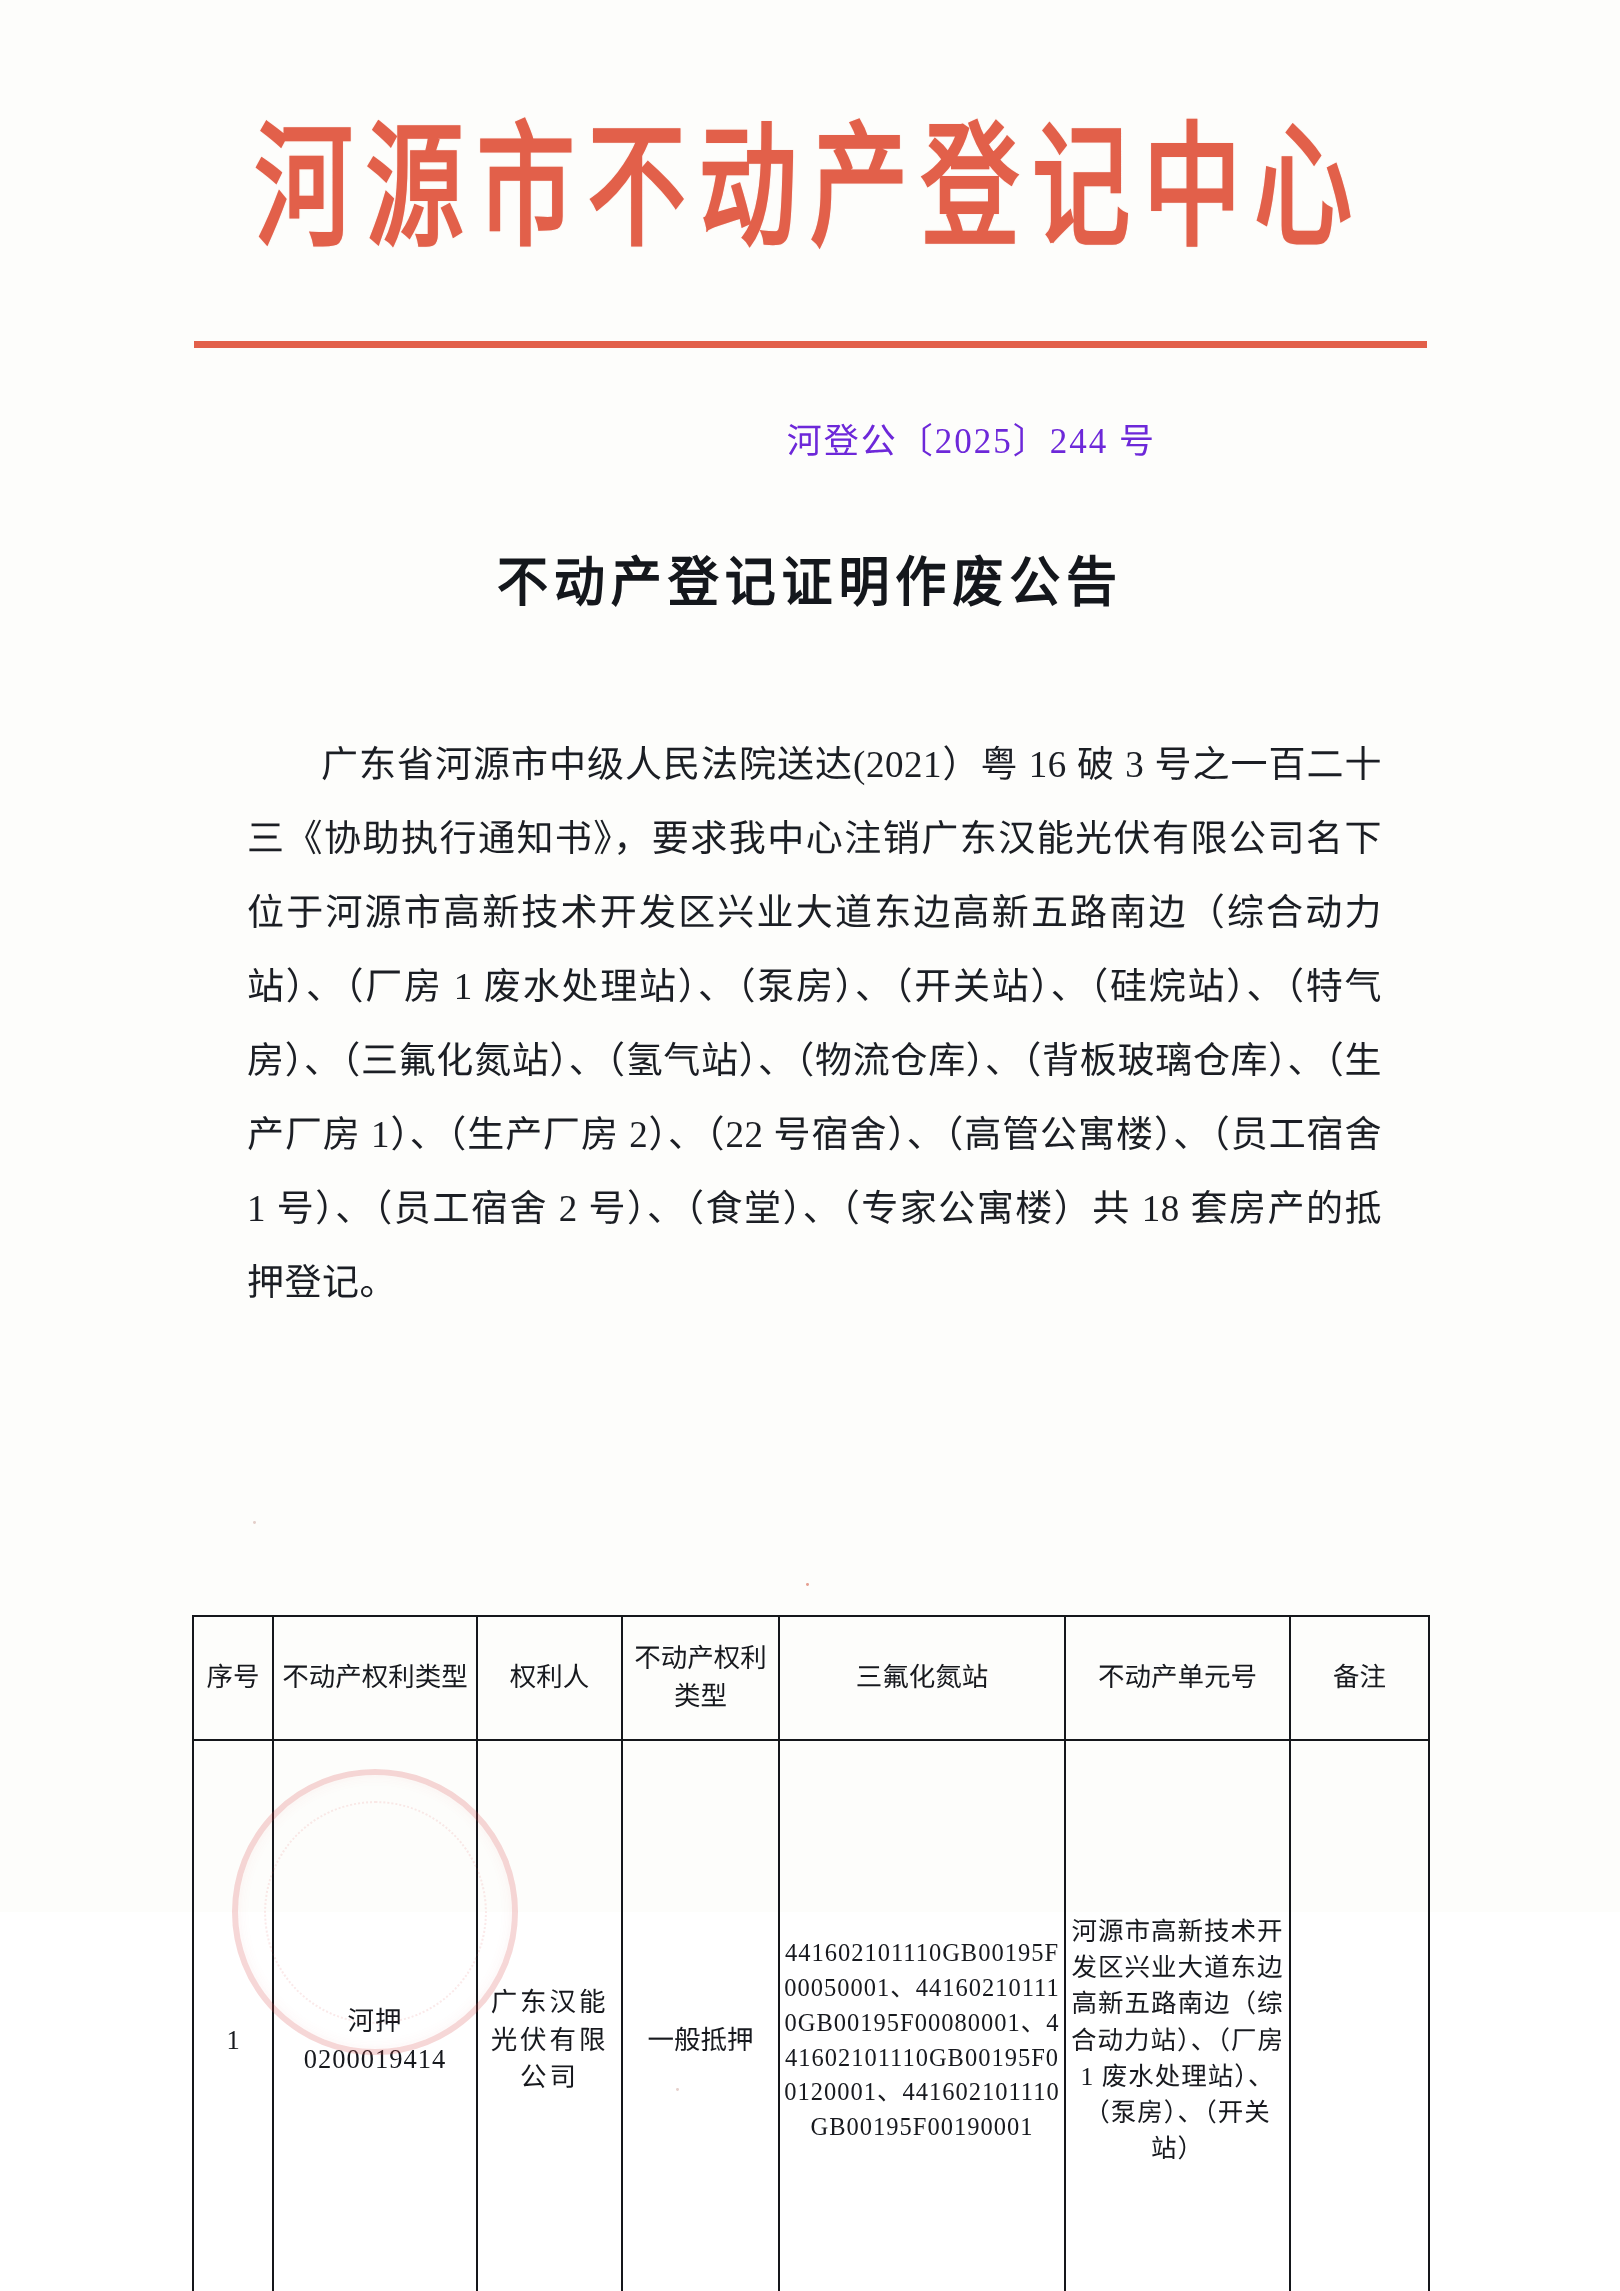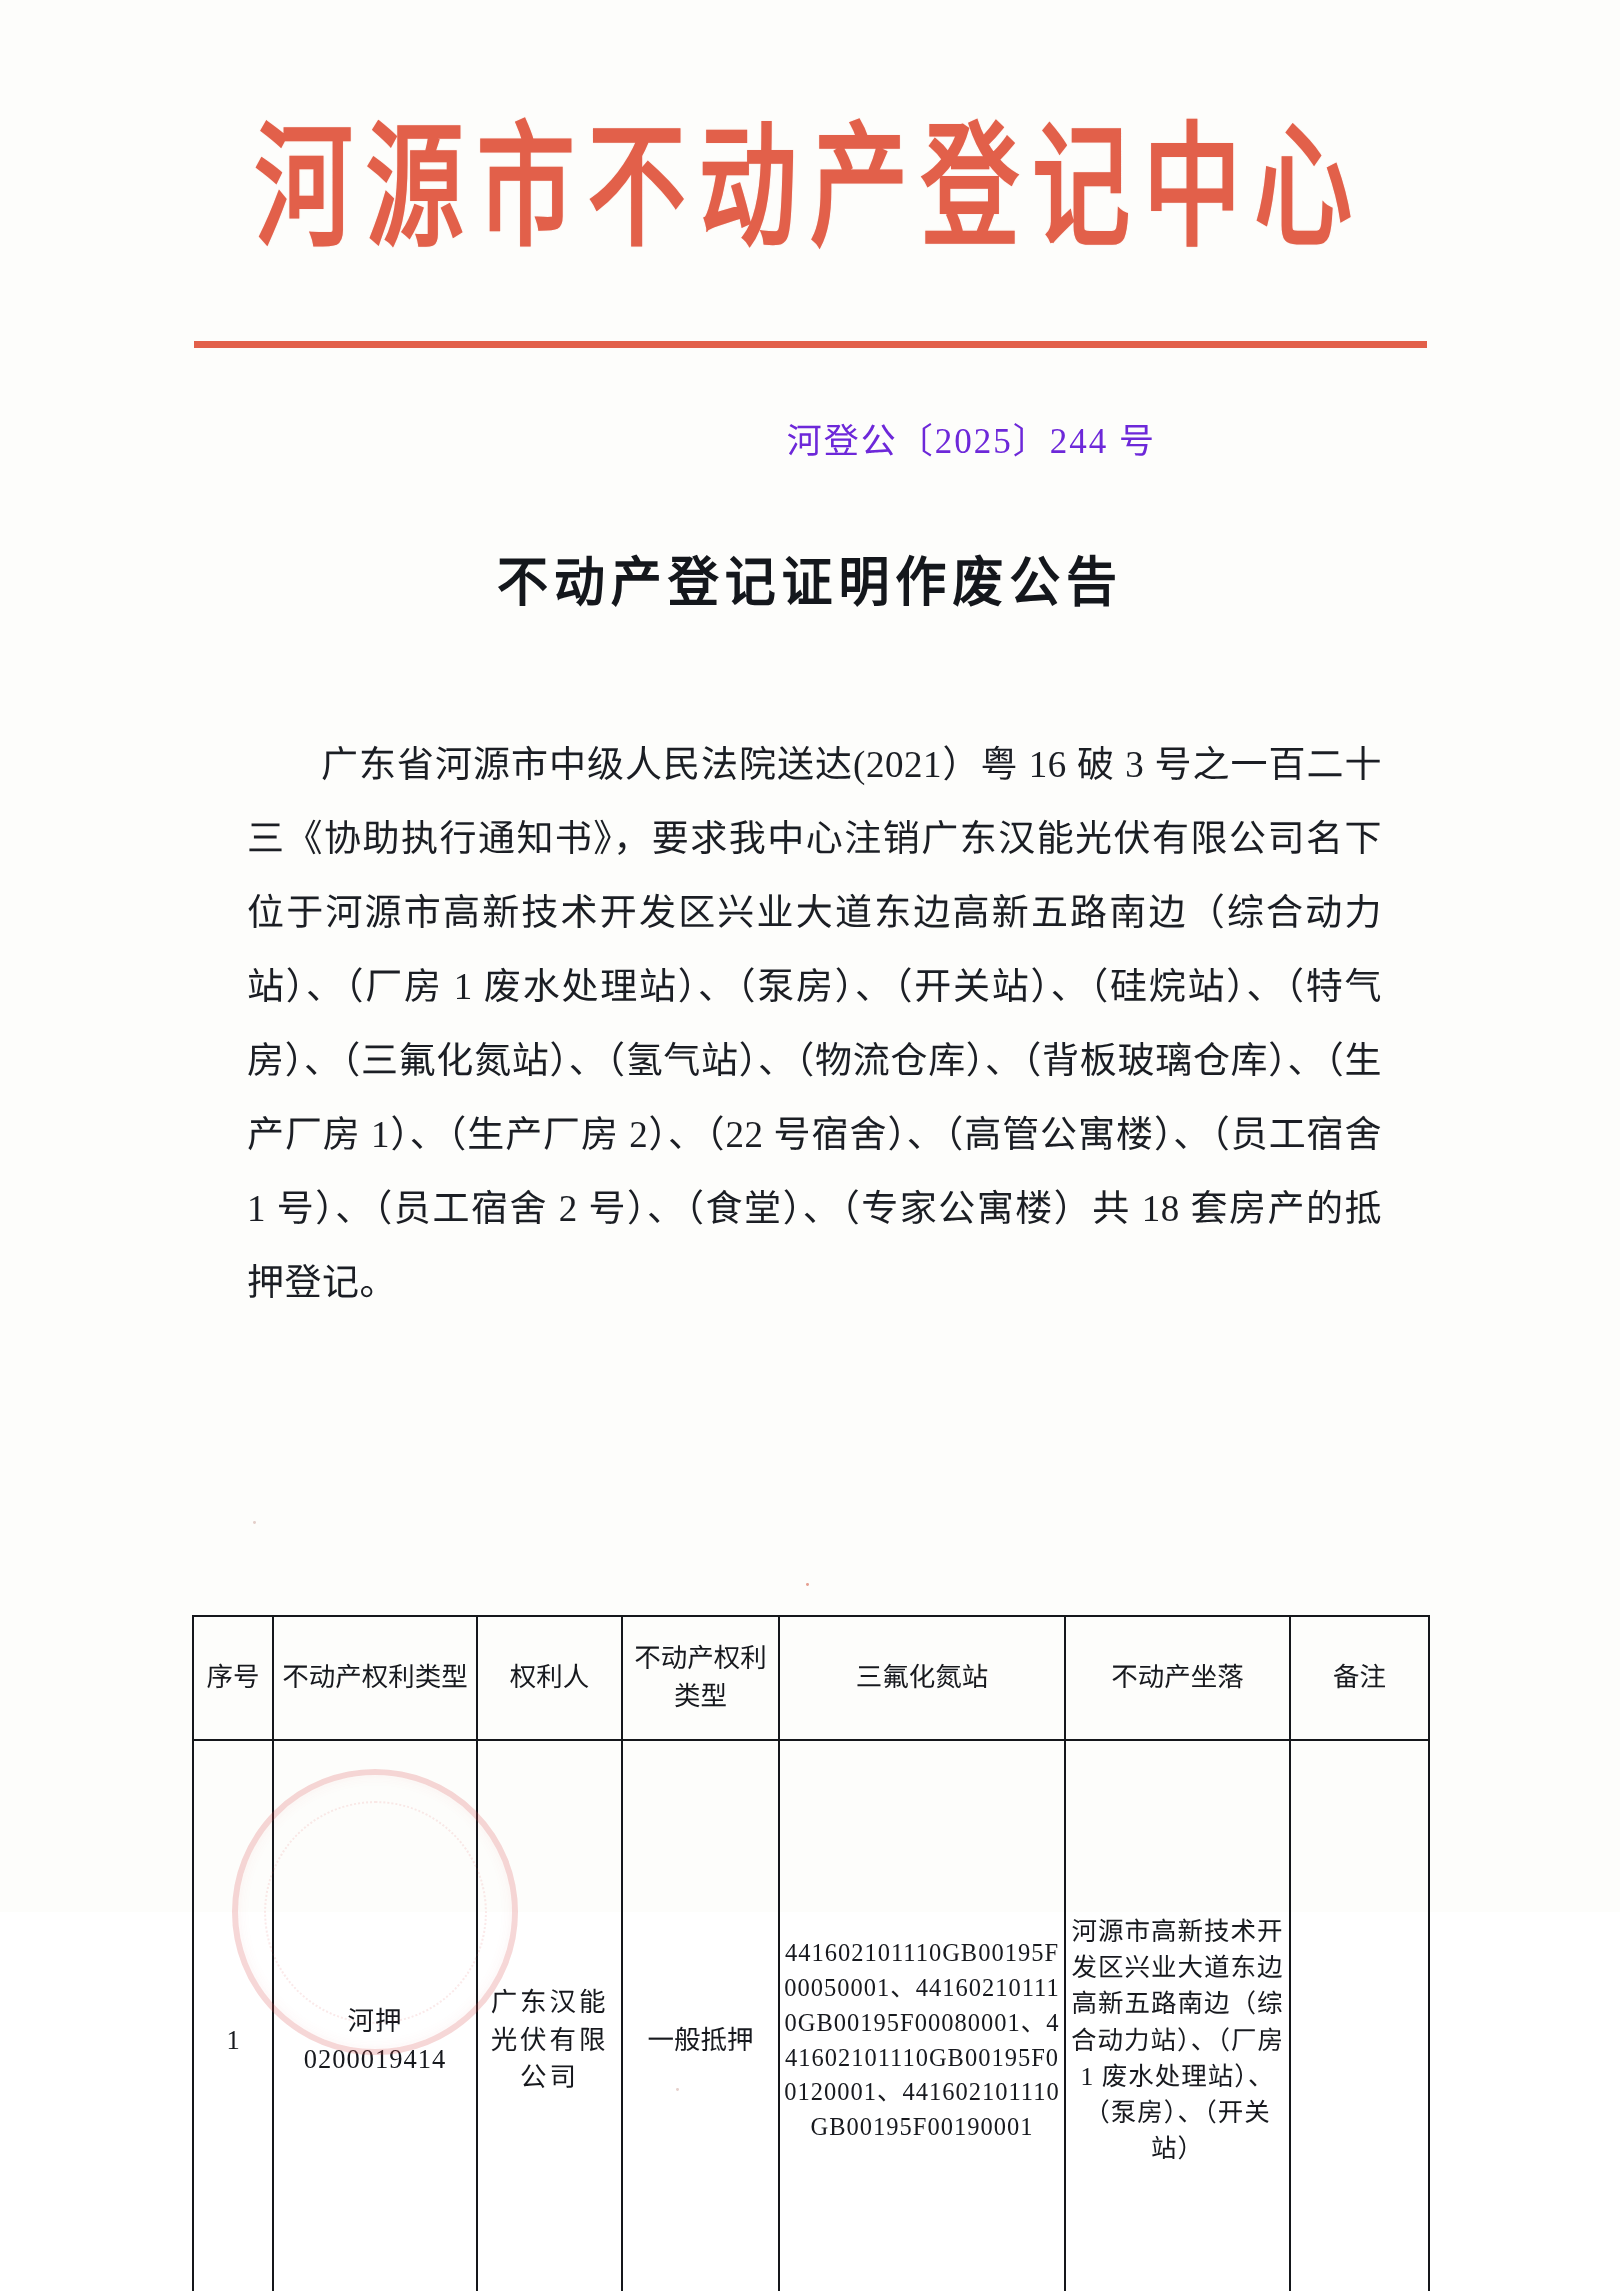--- a/index.html
+++ b/index.html
@@ -210,21 +210,21 @@
         <col class="col-location">
         <col class="col-remark">
       </colgroup>
       <thead>
         <tr>
           <th>序号</th>
           <th>不动产权利类型</th>
           <th>权利人</th>
           <th>不动产权利类型</th>
           <th>三氟化氮站</th>
-          <th>不动产坐落</th>
+          <th>不动产单元号</th>
           <th>备注</th>
         </tr>
       </thead>
       <tbody>
         <tr class="cell-body-row">
           <td class="cell-seq">1</td>
           <td class="cell-certno">河押 0200019414</td>
           <td class="cell-owner">广东汉能光伏有限公司</td>
           <td class="cell-rtype">一般抵押</td>
           <td class="cell-unitno">441602101110GB00195F00050001、441602101110GB00195F00080001、441602101110GB00195F00120001、441602101110GB00195F00190001</td>

